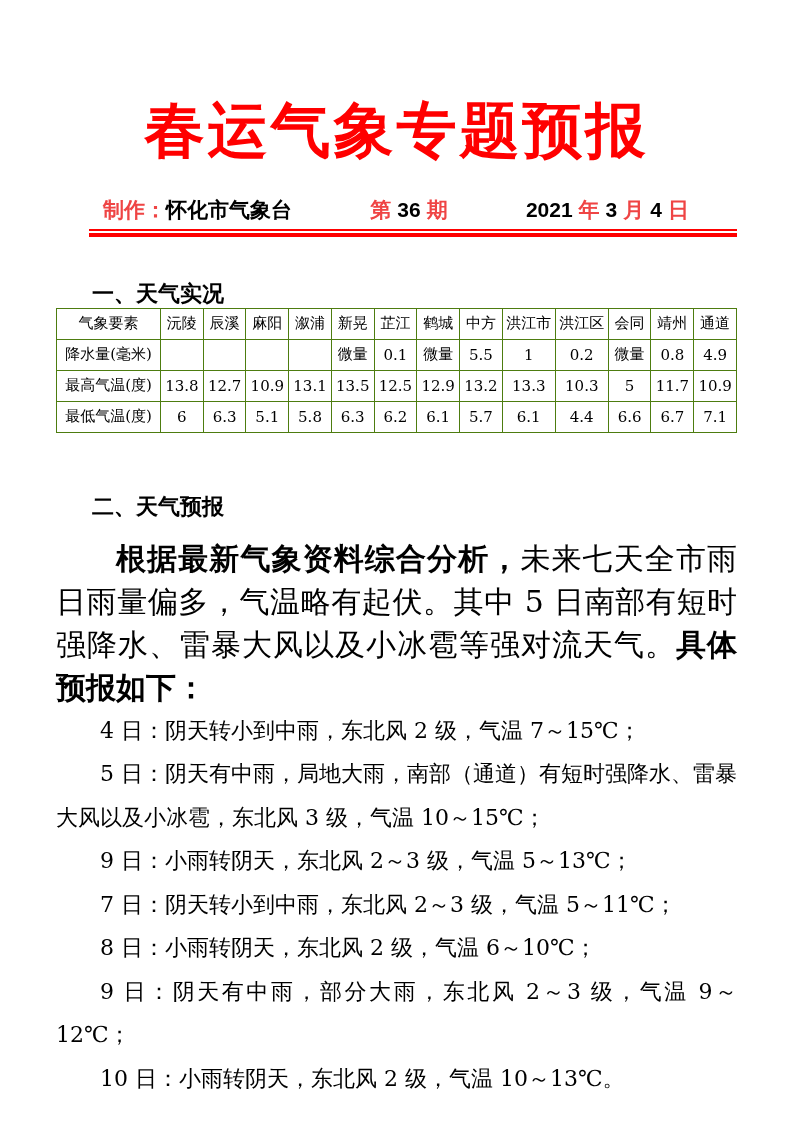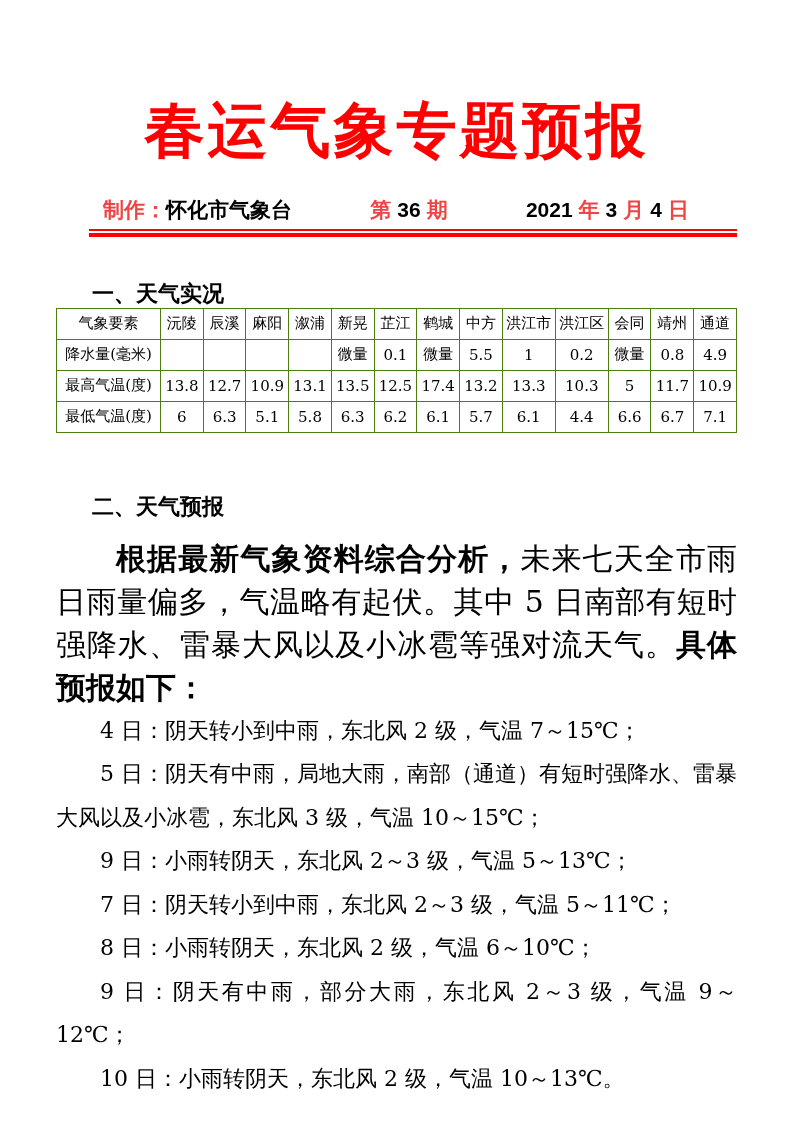--- a/index.html
+++ b/index.html
@@ -188,21 +188,21 @@
           <td>4.9</td>
         </tr>
         <tr>
           <td>最高气温(度)</td>
           <td>13.8</td>
           <td>12.7</td>
           <td>10.9</td>
           <td>13.1</td>
           <td>13.5</td>
           <td>12.5</td>
-          <td>17.4</td>
+          <td>12.9</td>
           <td>13.2</td>
           <td>13.3</td>
           <td>10.3</td>
           <td>5</td>
           <td>11.7</td>
           <td>10.9</td>
         </tr>
         <tr>
           <td>最低气温(度)</td>
           <td>6</td>

